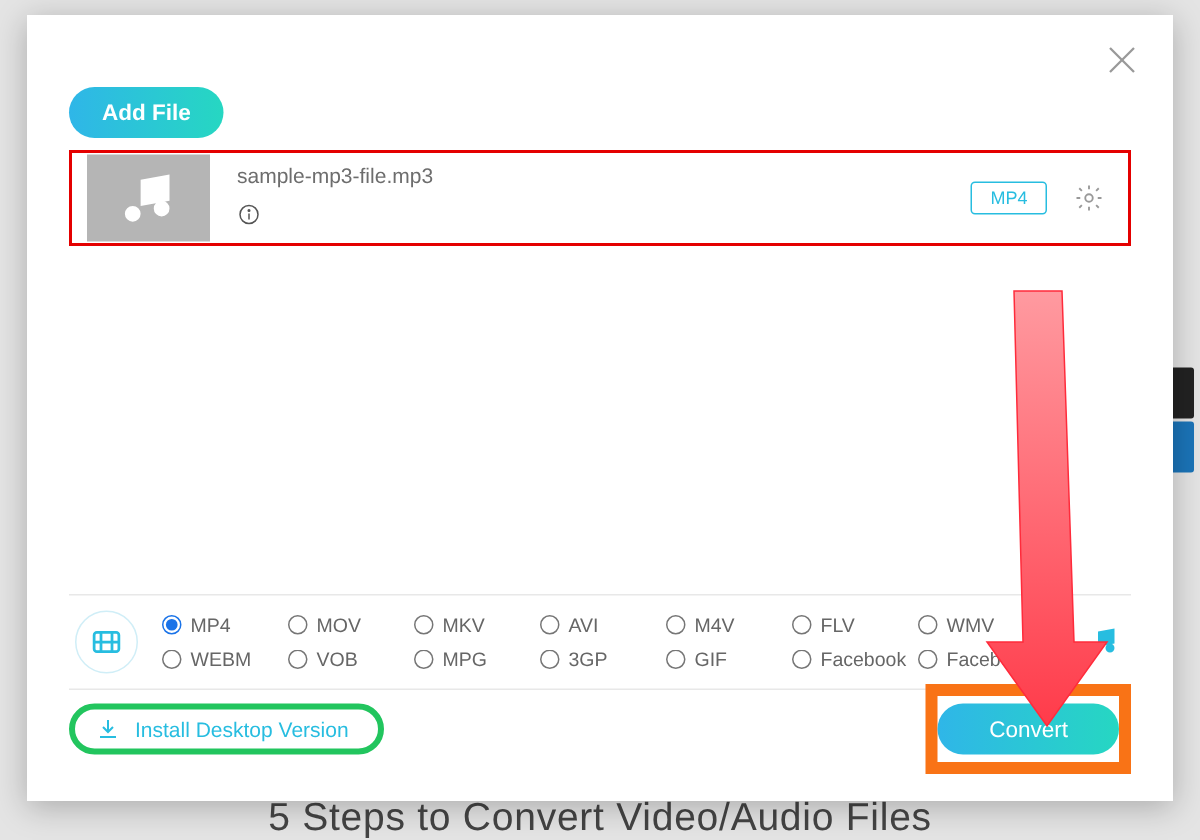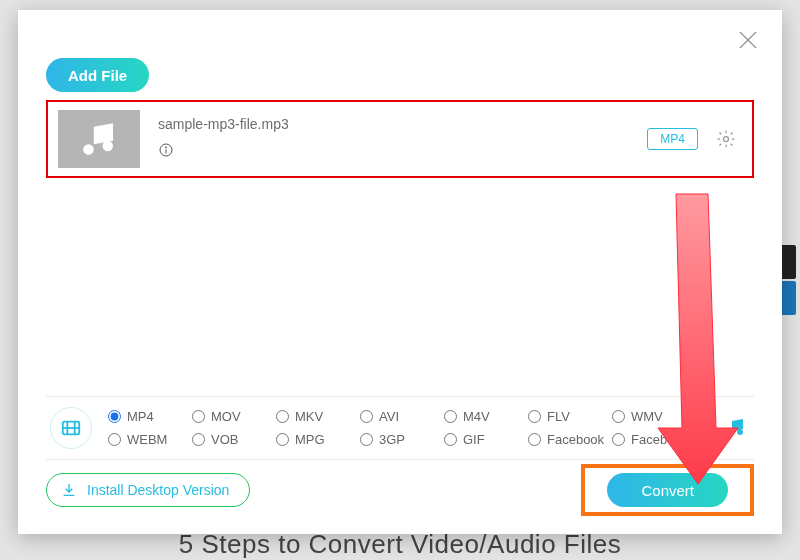--- a/index.html
+++ b/index.html
@@ -50,21 +50,21 @@
     background: linear-gradient(90deg,#2fb6e8,#26d7c2);
     color: #fff;
     font-size: 15px;
     font-weight: bold;
     cursor: pointer;
   }
 
   .file-row {
     position: absolute;
     top: 90px; left: 28px; right: 28px;
-    height: 78px;
+    height: 64px;
     border: 2px solid #e40000;
     display: flex;
     align-items: center;
     padding: 8px 10px;
   }
   .thumb {
     width: 82px; height: 58px;
     background: #b5b5b5;
     display:flex; align-items:center; justify-content:center;
   }
@@ -121,35 +121,35 @@
     display:flex; align-items:center; justify-content:center;
   }
   .music-right svg{ width:24px; height:24px; fill:#27bde0; }
 
   .footer {
     position:absolute;
     left:28px; right:28px; bottom:18px;
     display:flex; align-items:center;
   }
   .install-btn {
-    border:1px solid #22c55e;
+    border:4px solid #22c55e;
     color:#27bde0;
     background:#fff;
     border-radius:18px;
     height:34px;
     padding:0 20px 0 14px;
     font-size:14px;
     display:flex; align-items:center;
     cursor:pointer;
   }
   .install-btn svg{ width:16px; height:16px; stroke:#27bde0; fill:none; stroke-width:2; margin-right:10px;}
   .convert-wrap{
     margin-left:auto;
-    border:4px solid #f97316;
-    padding:5px 22px;
+    border:8px solid #f97316;
+    padding:5px 0;
   }
   .convert-btn{
     border:none;
     border-radius:18px;
     height:34px;
     padding:0 34px;
     background:linear-gradient(90deg,#2fb6e8,#26d7c2);
     color:#fff;
     font-size:15px;
     cursor:pointer;

